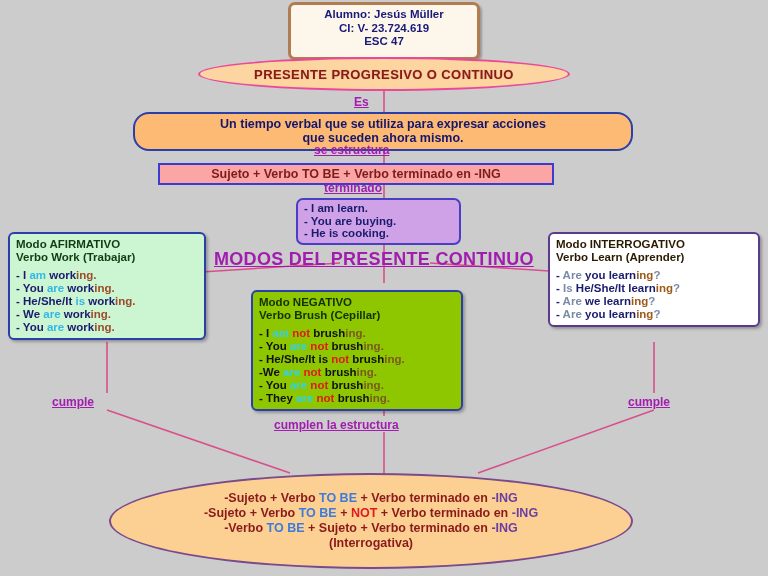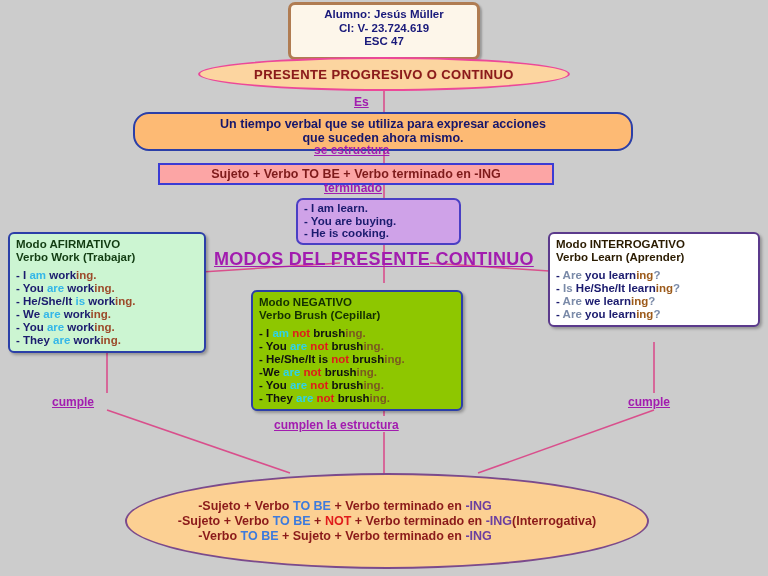--- a/index.html
+++ b/index.html
@@ -123,25 +123,25 @@
   .t-not    { color:#e01b1b; }
   .t-qaux   { color:#7a8aa8; }
   .t-qverb  { color:#1b1b6e; }
   .t-qing   { color:#9c5a1a; }
   .t-negbe  { color:#2fd2e8; }
   .t-negverb{ color:#101010; }
   .t-neging { color:#7a5a20; }
 
   
   .summary-ellipse {
-    left:125px; top:473px; width:524px; height:96px;
+    left:109px; top:473px; width:524px; height:96px;
     background:#fcd093;
     border:2px solid #7b4a8c;
     border-radius:50%/50%;
-    display:flex; 
+    display:flex; flex-direction:column;
     align-items:center; justify-content:center;
     color:#8b1a1a; font-weight:bold; font-size:12.5px; line-height:15px;
     text-align:center;
   }
   .s-be  { color:#3d7bdd; }
   .s-not { color:#e01b1b; }
   .s-ing { color:#6b3fa0; }
 </style>
 </head>
 <body>
@@ -217,21 +217,20 @@
     <div class="mode-head">
       <div>Modo AFIRMATIVO</div>
       <div>Verbo Work (Trabajar)</div>
     </div>
     <div id="afirm-rows">
         <div class="mode-line"><span class="t-dark">- </span><span class="t-dark">I </span><span class="t-be">am</span><span class="t-dark"> work</span><span class="t-ing">ing.</span></div>
         <div class="mode-line"><span class="t-dark">- </span><span class="t-dark">You </span><span class="t-be">are</span><span class="t-dark"> work</span><span class="t-ing">ing.</span></div>
         <div class="mode-line"><span class="t-dark">- </span><span class="t-dark">He/She/It </span><span class="t-be">is</span><span class="t-dark"> work</span><span class="t-ing">ing.</span></div>
         <div class="mode-line"><span class="t-dark">- </span><span class="t-dark">We </span><span class="t-be">are</span><span class="t-dark"> work</span><span class="t-ing">ing.</span></div>
         <div class="mode-line"><span class="t-dark">- </span><span class="t-dark">You </span><span class="t-be">are</span><span class="t-dark"> work</span><span class="t-ing">ing.</span></div>
-        <div class="mode-line"><span class="t-dark">- </span><span class="t-dark">They </span><span class="t-be">are</span><span class="t-dark"> work</span><span class="t-ing">ing.</span></div>
       </div>
   </div>
 
   <div class="node mode-box neg-box">
     <div class="mode-head">
       <div>Modo NEGATIVO</div>
       <div>Verbo Brush (Cepillar)</div>
     </div>
     <div id="neg-rows">
         <div class="mode-line"><span class="t-negverb">- </span><span class="t-negverb">I </span><span class="t-negbe">am</span><span class="t-not"> not</span><span class="t-negverb"> brush</span><span class="t-neging">ing.</span></div>

